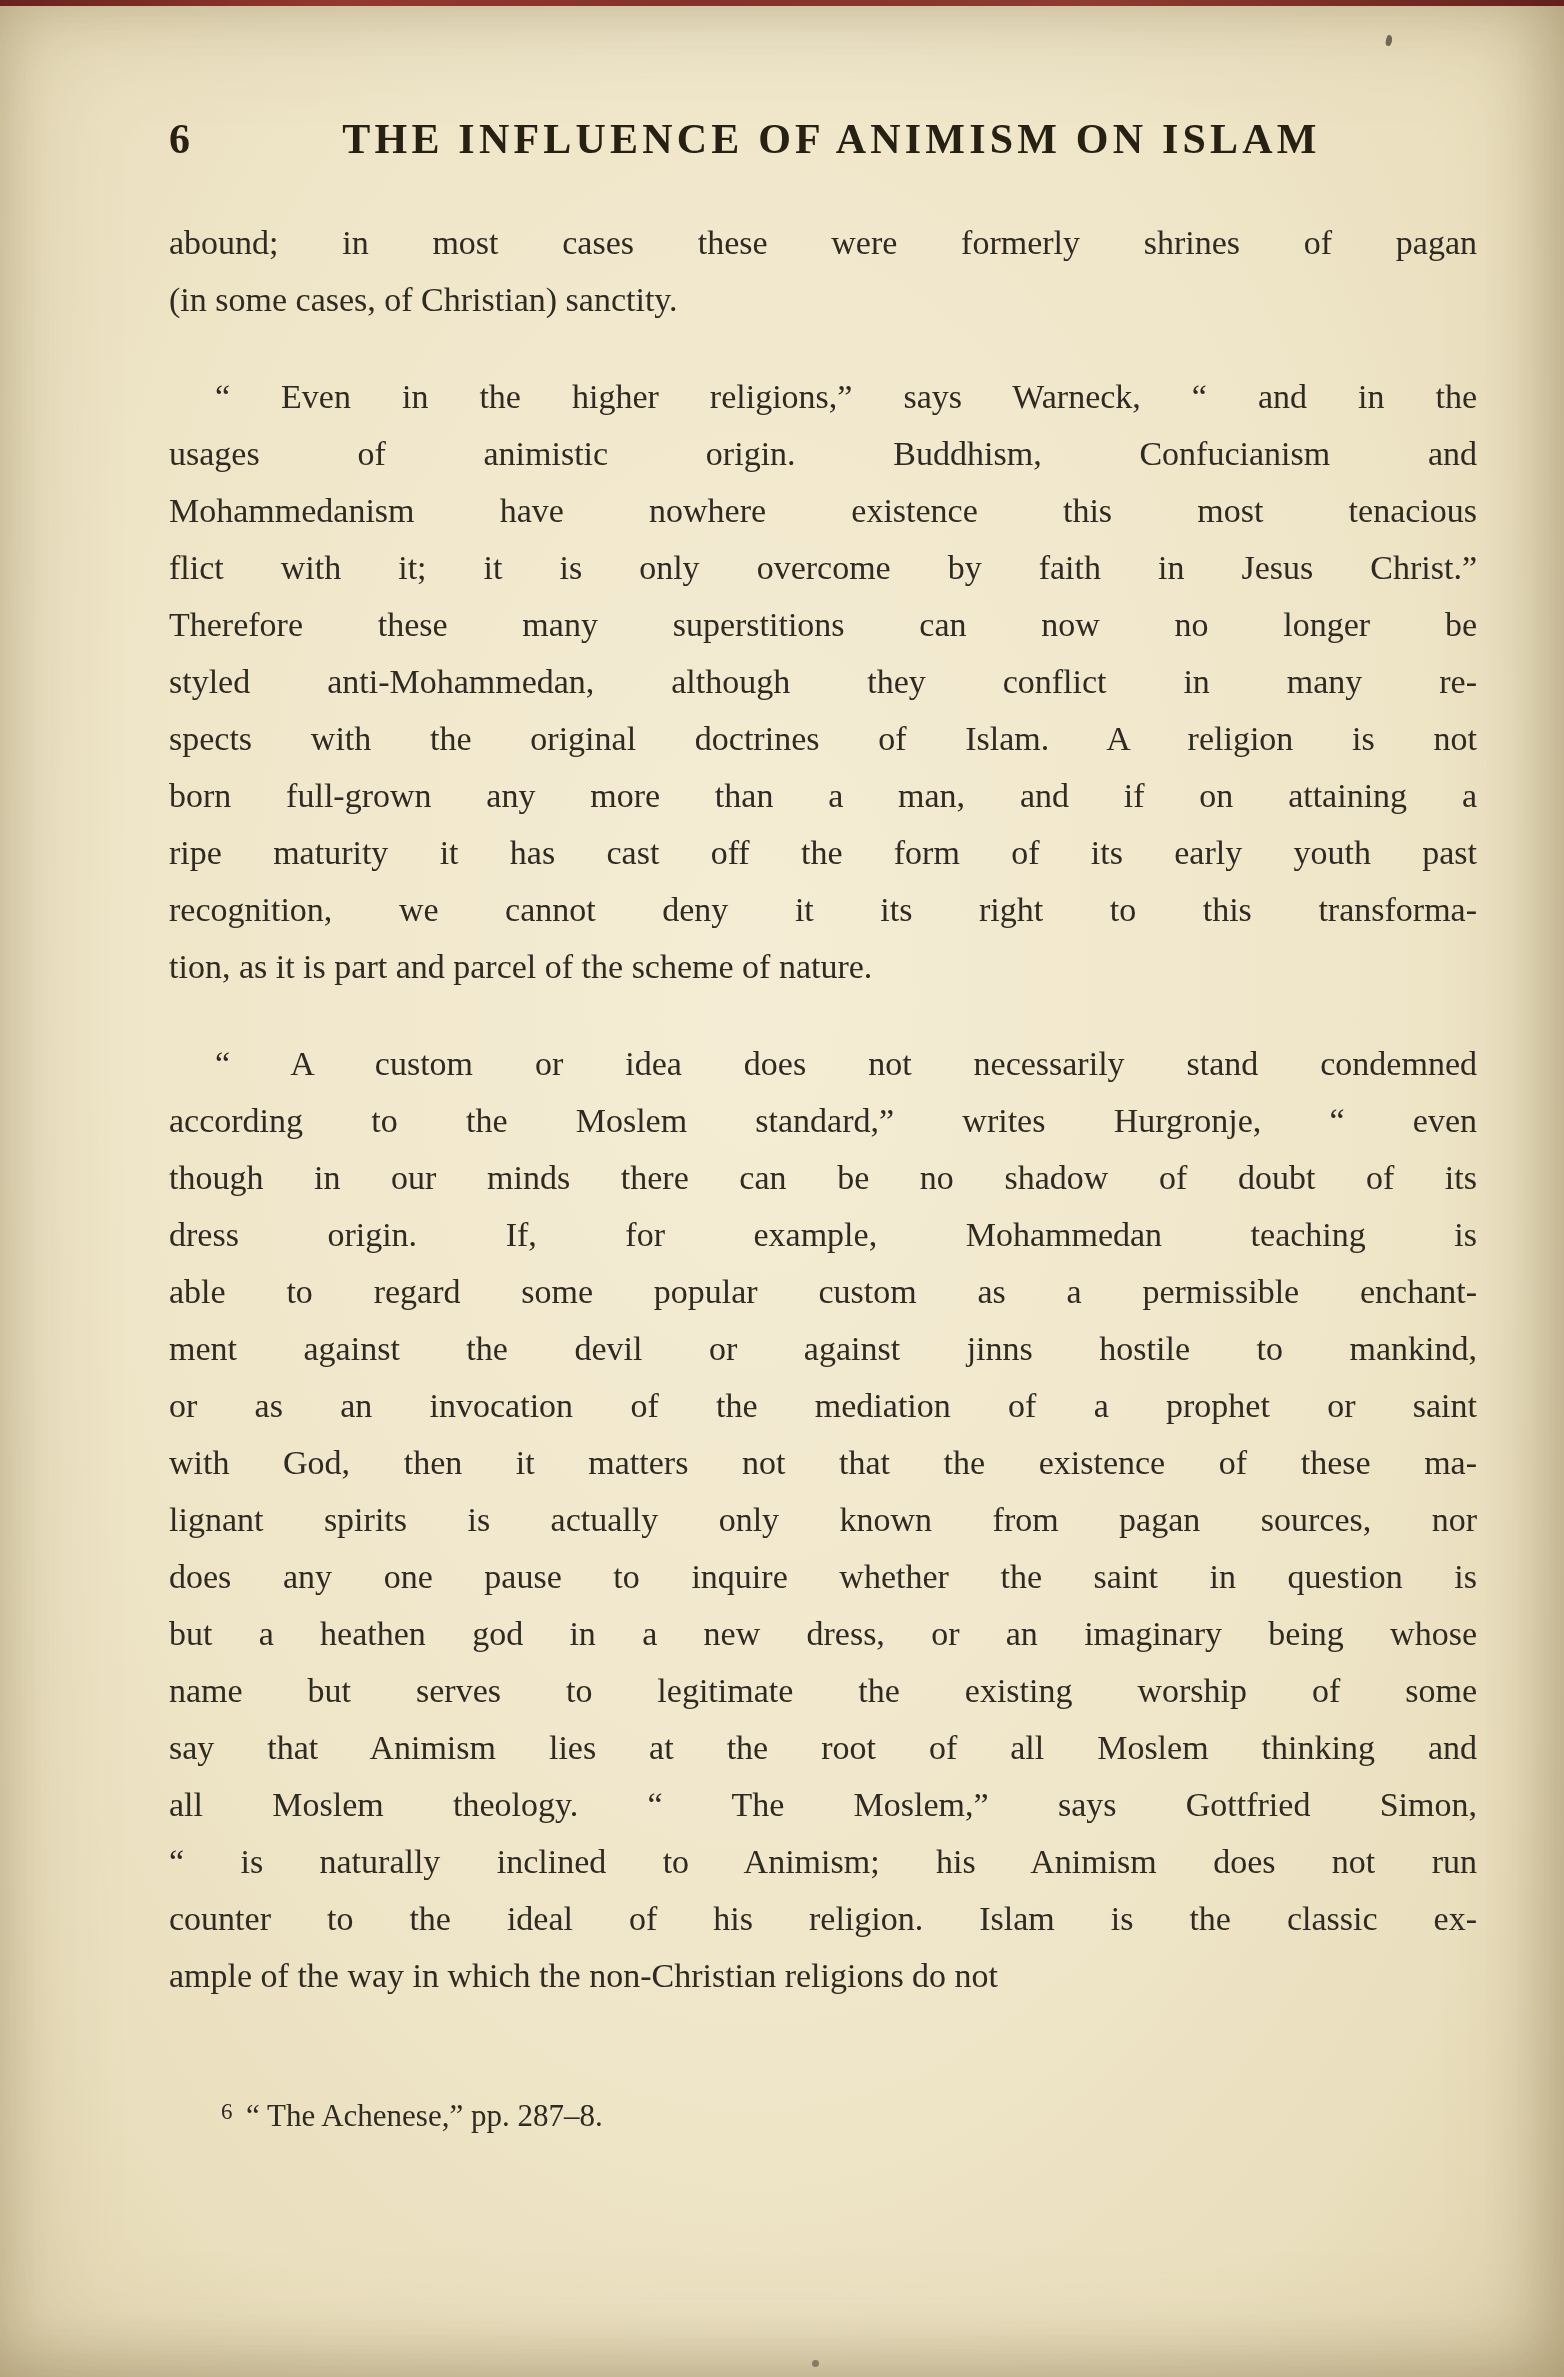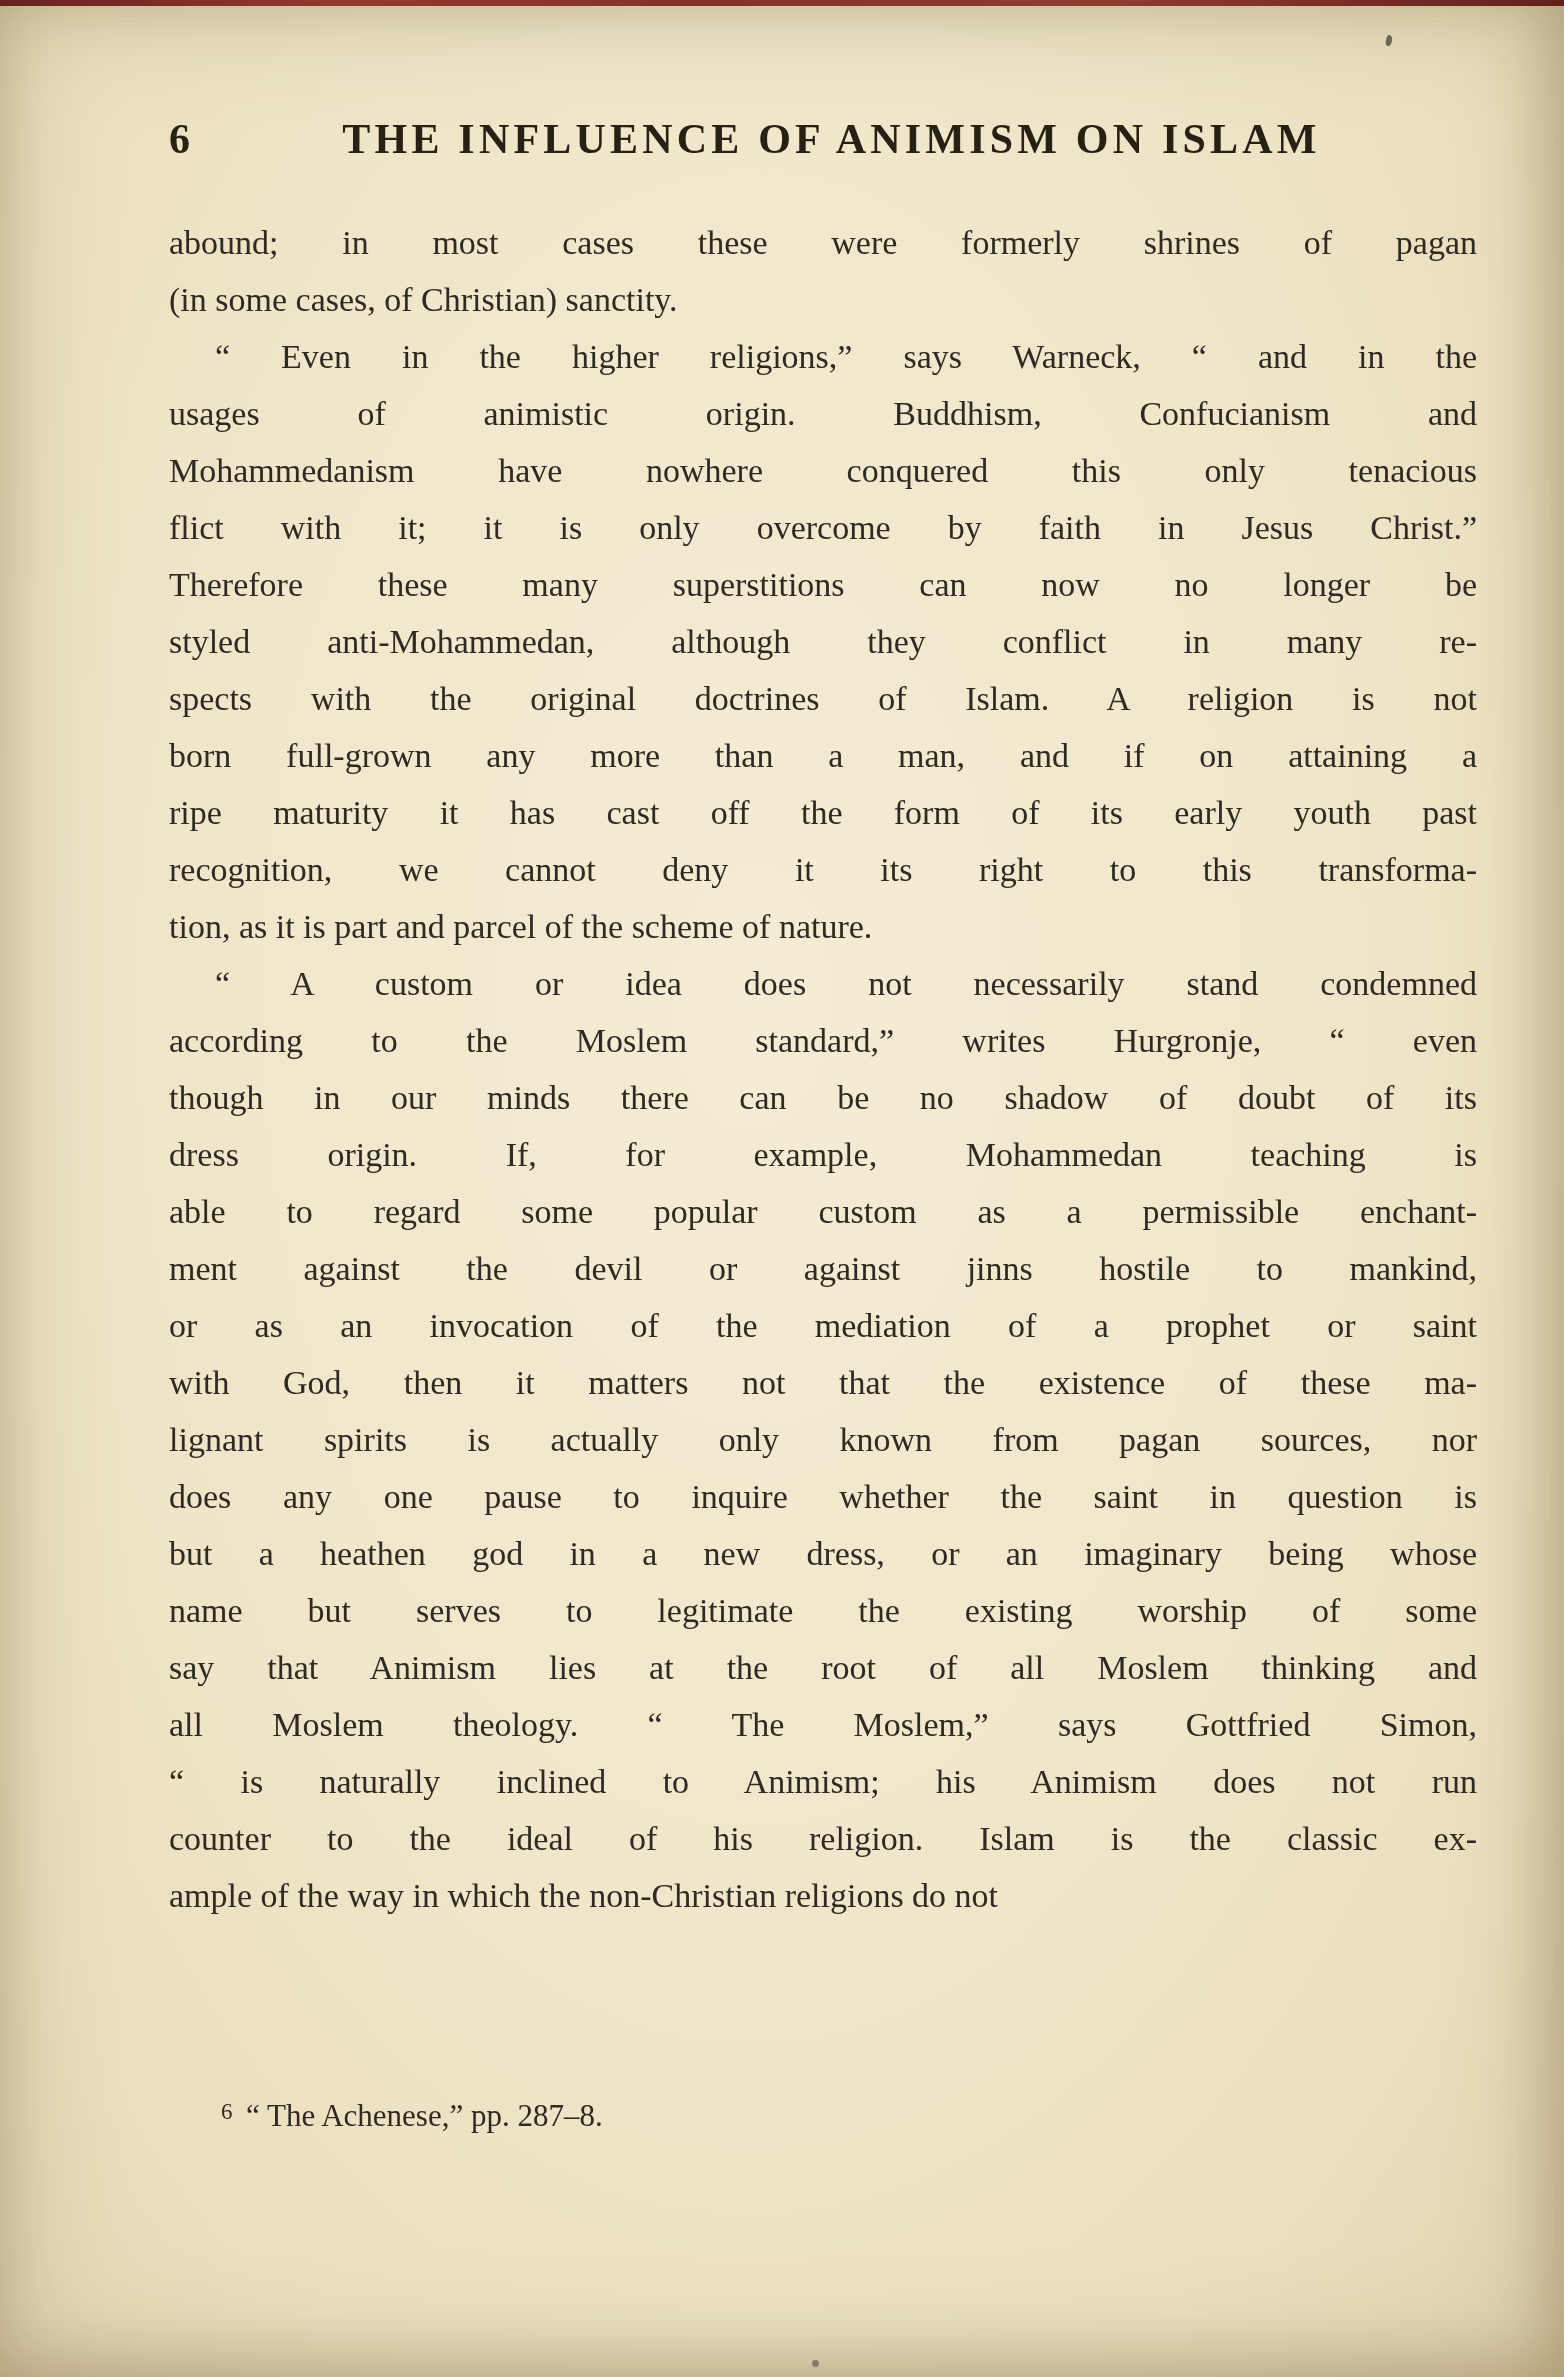--- a/index.html
+++ b/index.html
@@ -65,20 +65,21 @@
   }
   .paragraph .line {
     text-align: justify;
     text-justify: inter-word;
   }
   .paragraph .line.fill {
     text-align-last: justify;
   }
   .paragraph.indent .line:first-child {
     text-indent: 46px;
+    margin-top: 40px;
   }
 
   .footnote {
     position: absolute;
     top: 2098px;
     left: 169px;
     width: 1308px;
     padding-left: 52px;
     font-size: 31px;
     color: #2f2a22;
@@ -103,21 +104,21 @@
   </header>
 
   <main class="body-text" id="body-text">
       <div class="paragraph">
         <div class="line fill">abound; in most cases these were formerly shrines of pagan</div>
         <div class="line">(in some cases, of Christian) sanctity.</div>
       </div>
       <div class="paragraph indent">
         <div class="line fill">“ Even in the higher religions,” says Warneck, “ and in the</div>
         <div class="line fill">usages of animistic origin.  Buddhism, Confucianism and</div>
-        <div class="line fill">Mohammedanism have nowhere conquered this only tenacious</div>
+        <div class="line fill">Mohammedanism have nowhere existence this most tenacious</div>
         <div class="line fill">flict with it; it is only overcome by faith in Jesus Christ.”</div>
         <div class="line fill">Therefore these many superstitions can now no longer be</div>
         <div class="line fill">styled anti-Mohammedan, although they conflict in many re-</div>
         <div class="line fill">spects with the original doctrines of Islam.  A religion is not</div>
         <div class="line fill">born full-grown any more than a man, and if on attaining a</div>
         <div class="line fill">ripe maturity it has cast off the form of its early youth past</div>
         <div class="line fill">recognition, we cannot deny it its right to this transforma-</div>
         <div class="line">tion, as it is part and parcel of the scheme of nature.</div>
       </div>
       <div class="paragraph indent">

